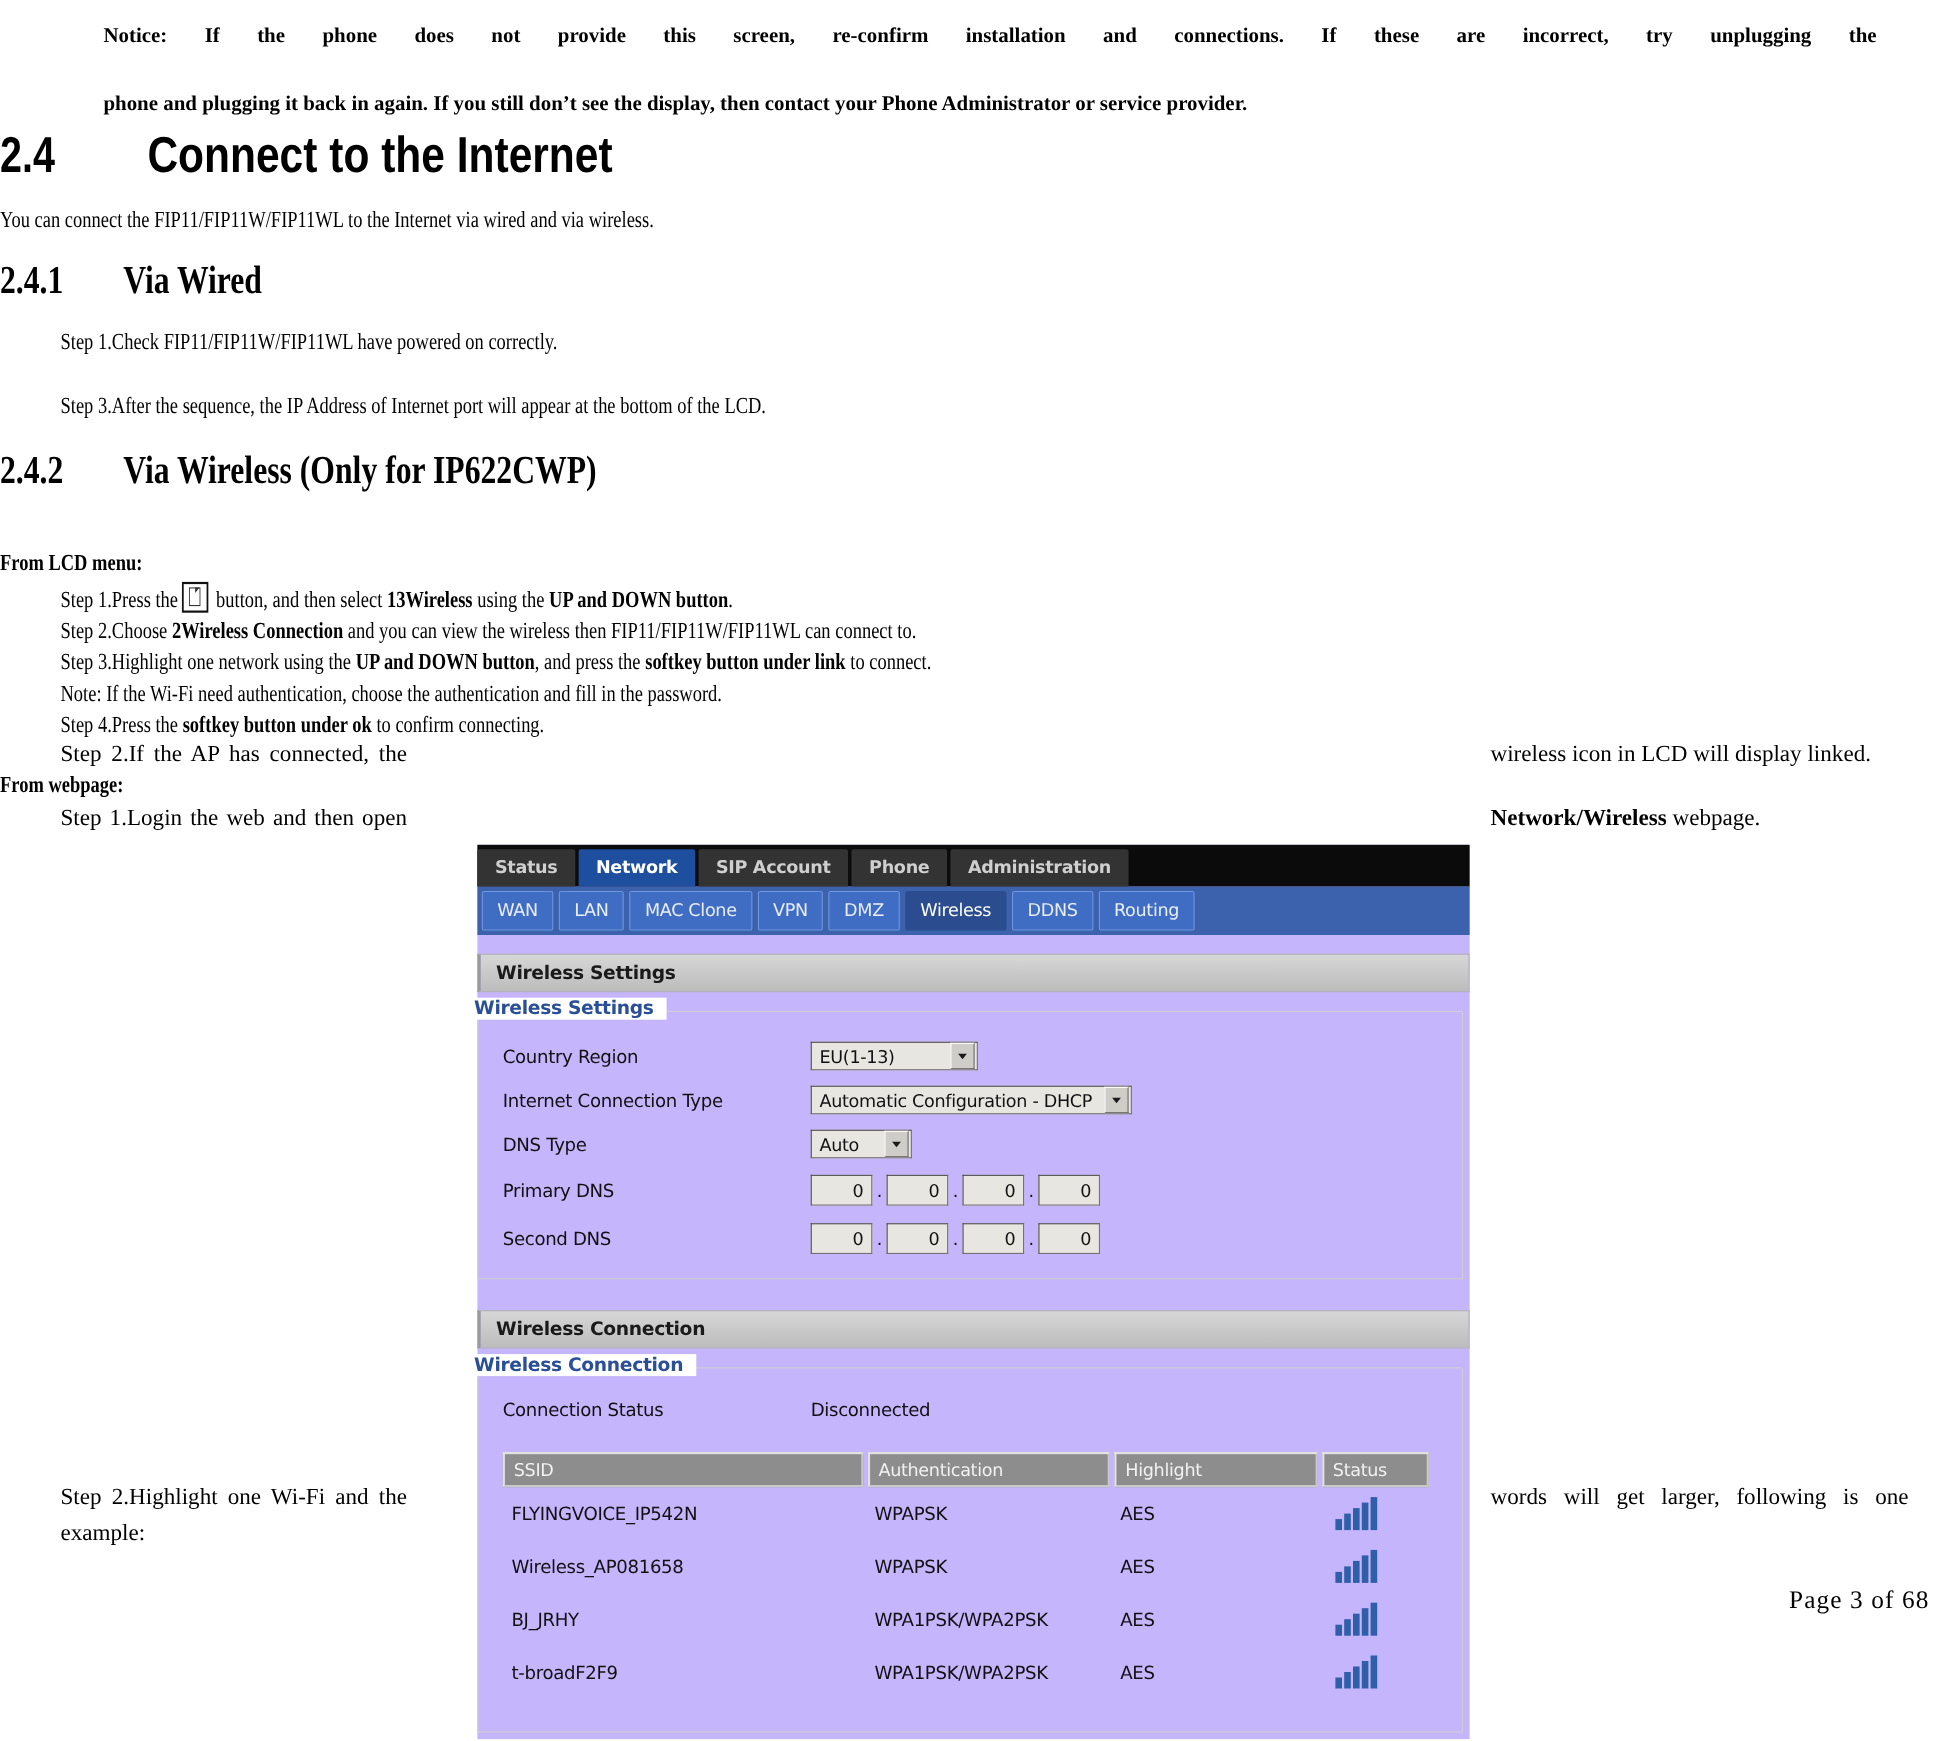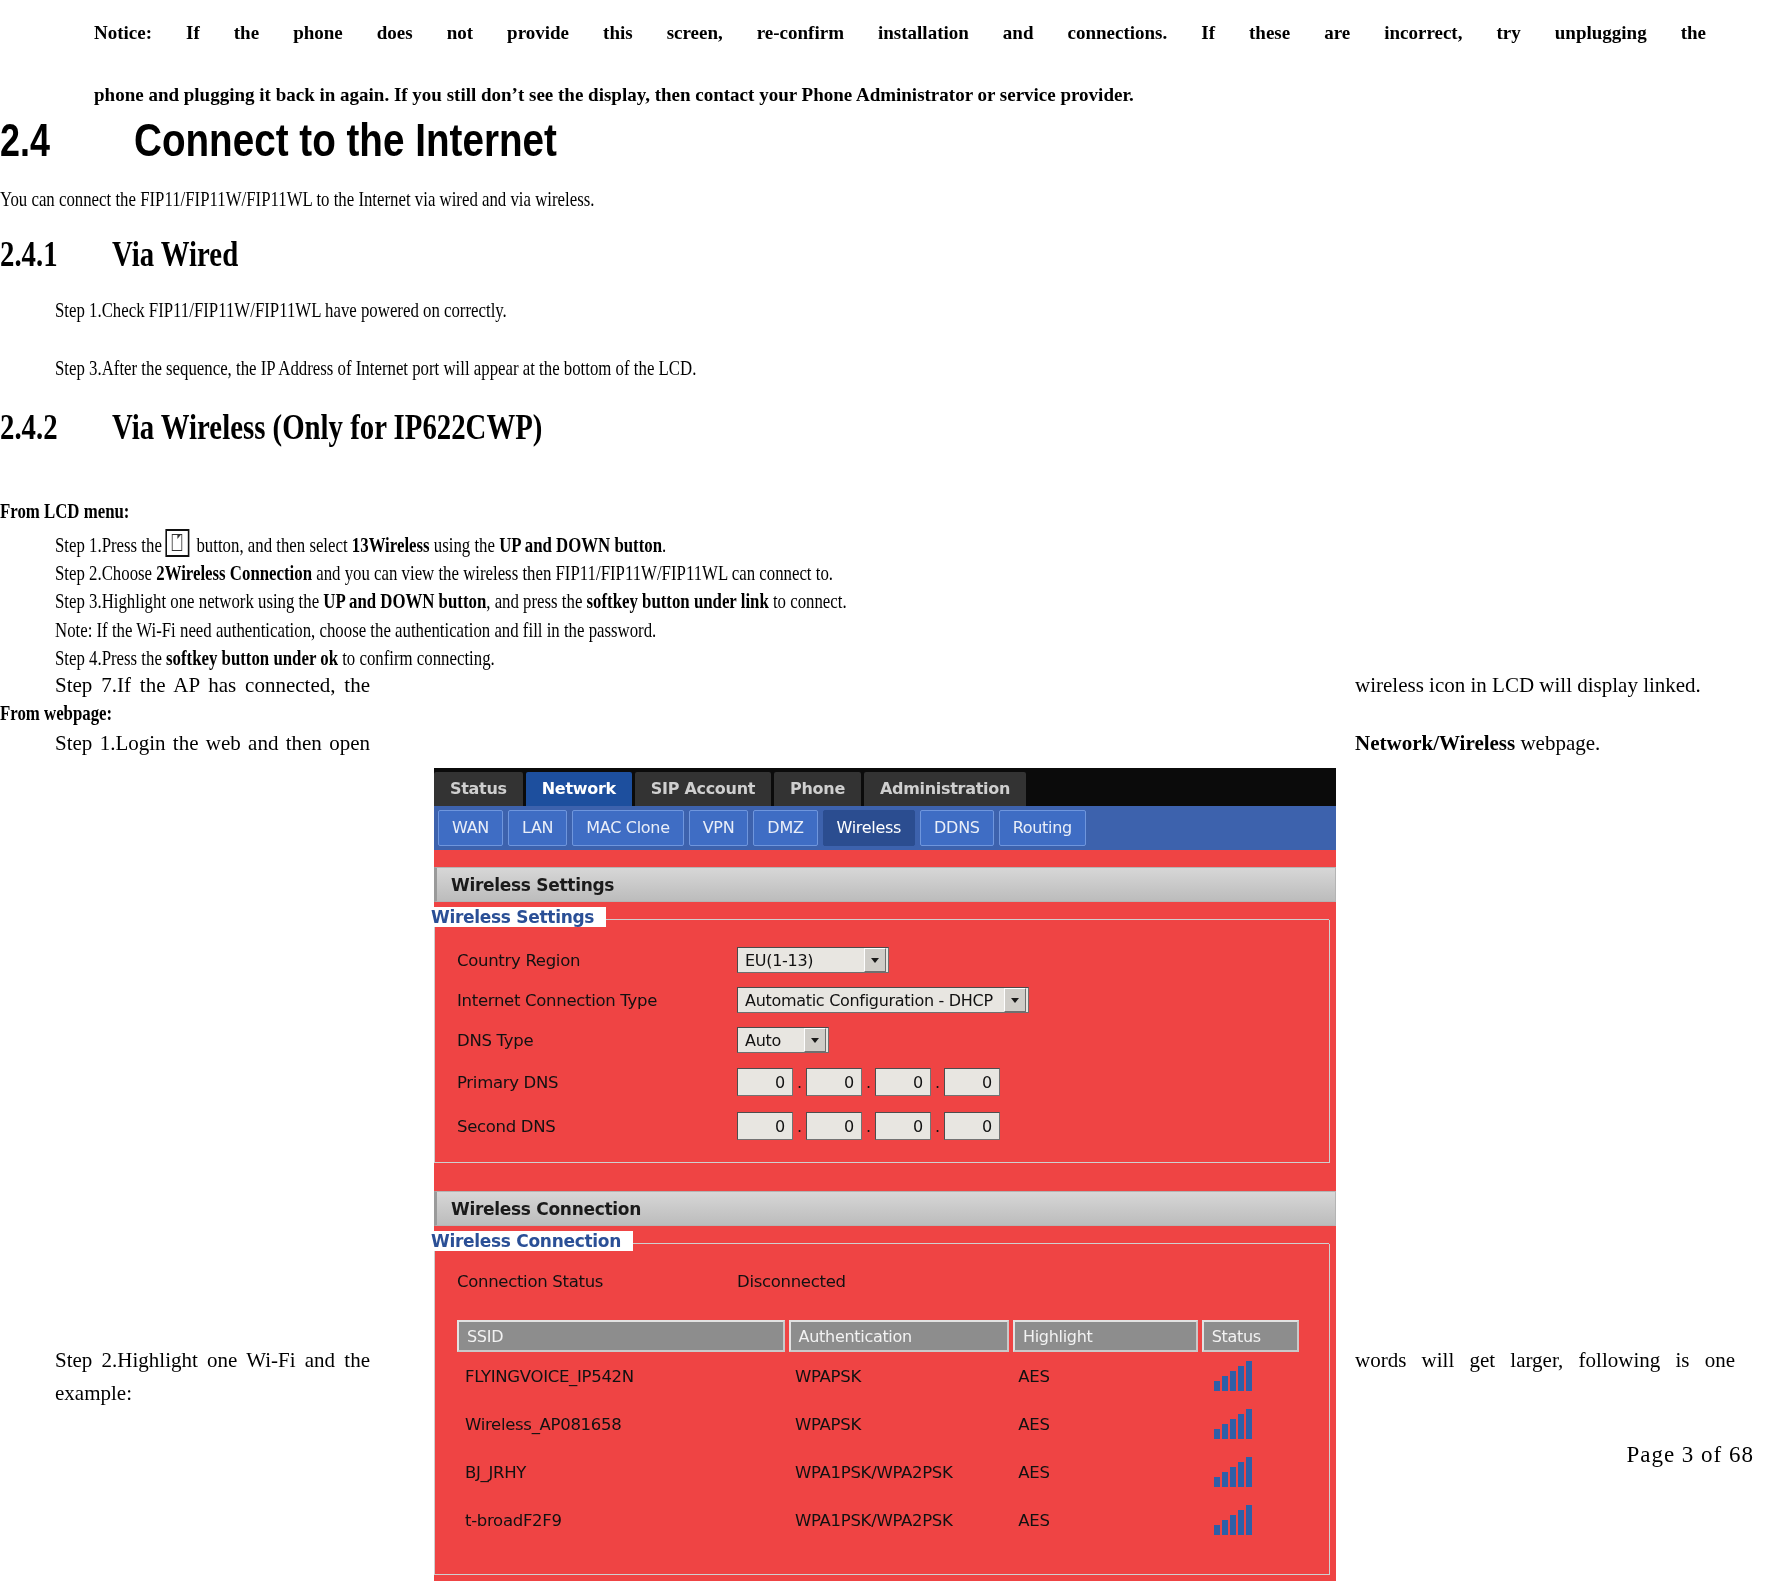--- a/index.html
+++ b/index.html
@@ -123,21 +123,21 @@
     border-left: 5px solid #333;
     border-bottom: 5px solid transparent;
   }
 
   
   #webui {
     position: absolute;
     left: 434px;
     top: 768px;
     width: 902px;
-    background: #ef4444;
+    background: #c4b5fd;
   }
 
   
   .nav-top {
     background: #0b0b0b;
     height: 38px;
     display: flex;
     align-items: flex-end;
     padding: 0;
   }
@@ -433,21 +433,21 @@
   <div class="abs step" style="left:55px; top:617px;">
     <span class="cond" style="display:inline-block;">Note: If the Wi-Fi need authentication, choose the authentication and fill in the password.</span>
   </div>
 
   <div class="abs step" style="left:55px; top:645px;">
     <span class="cond" style="display:inline-block;">
       <span>Step 4.Press the </span><b>softkey button under ok</b><span> to confirm connecting.</span>
     </span>
   </div>
 
-  <div class="jleft" style="left:55px; top:670px; width:315px;">Step 7.If the AP has connected, the</div>
+  <div class="jleft" style="left:55px; top:670px; width:315px;">Step 2.If the AP has connected, the</div>
   <div class="jright noj" style="left:1355px; top:670px; width:380px;">wireless icon in LCD will display linked.</div>
 
   <div class="abs body-p" style="left:0px; top:700px; font-weight:bold;">
     <span class="cond" style="display:inline-block;">From webpage:</span>
   </div>
 
   <div class="jleft" style="left:55px; top:728px; width:315px;">Step 1.Login the web and then open</div>
   <div class="jright noj" style="left:1355px; top:728px; width:380px;"><b>Network/Wireless</b><span> webpage.</span></div>
 
   <div class="jleft" style="left:55px; top:1345px; width:315px;">Step 2.Highlight one Wi-Fi and the</div>

